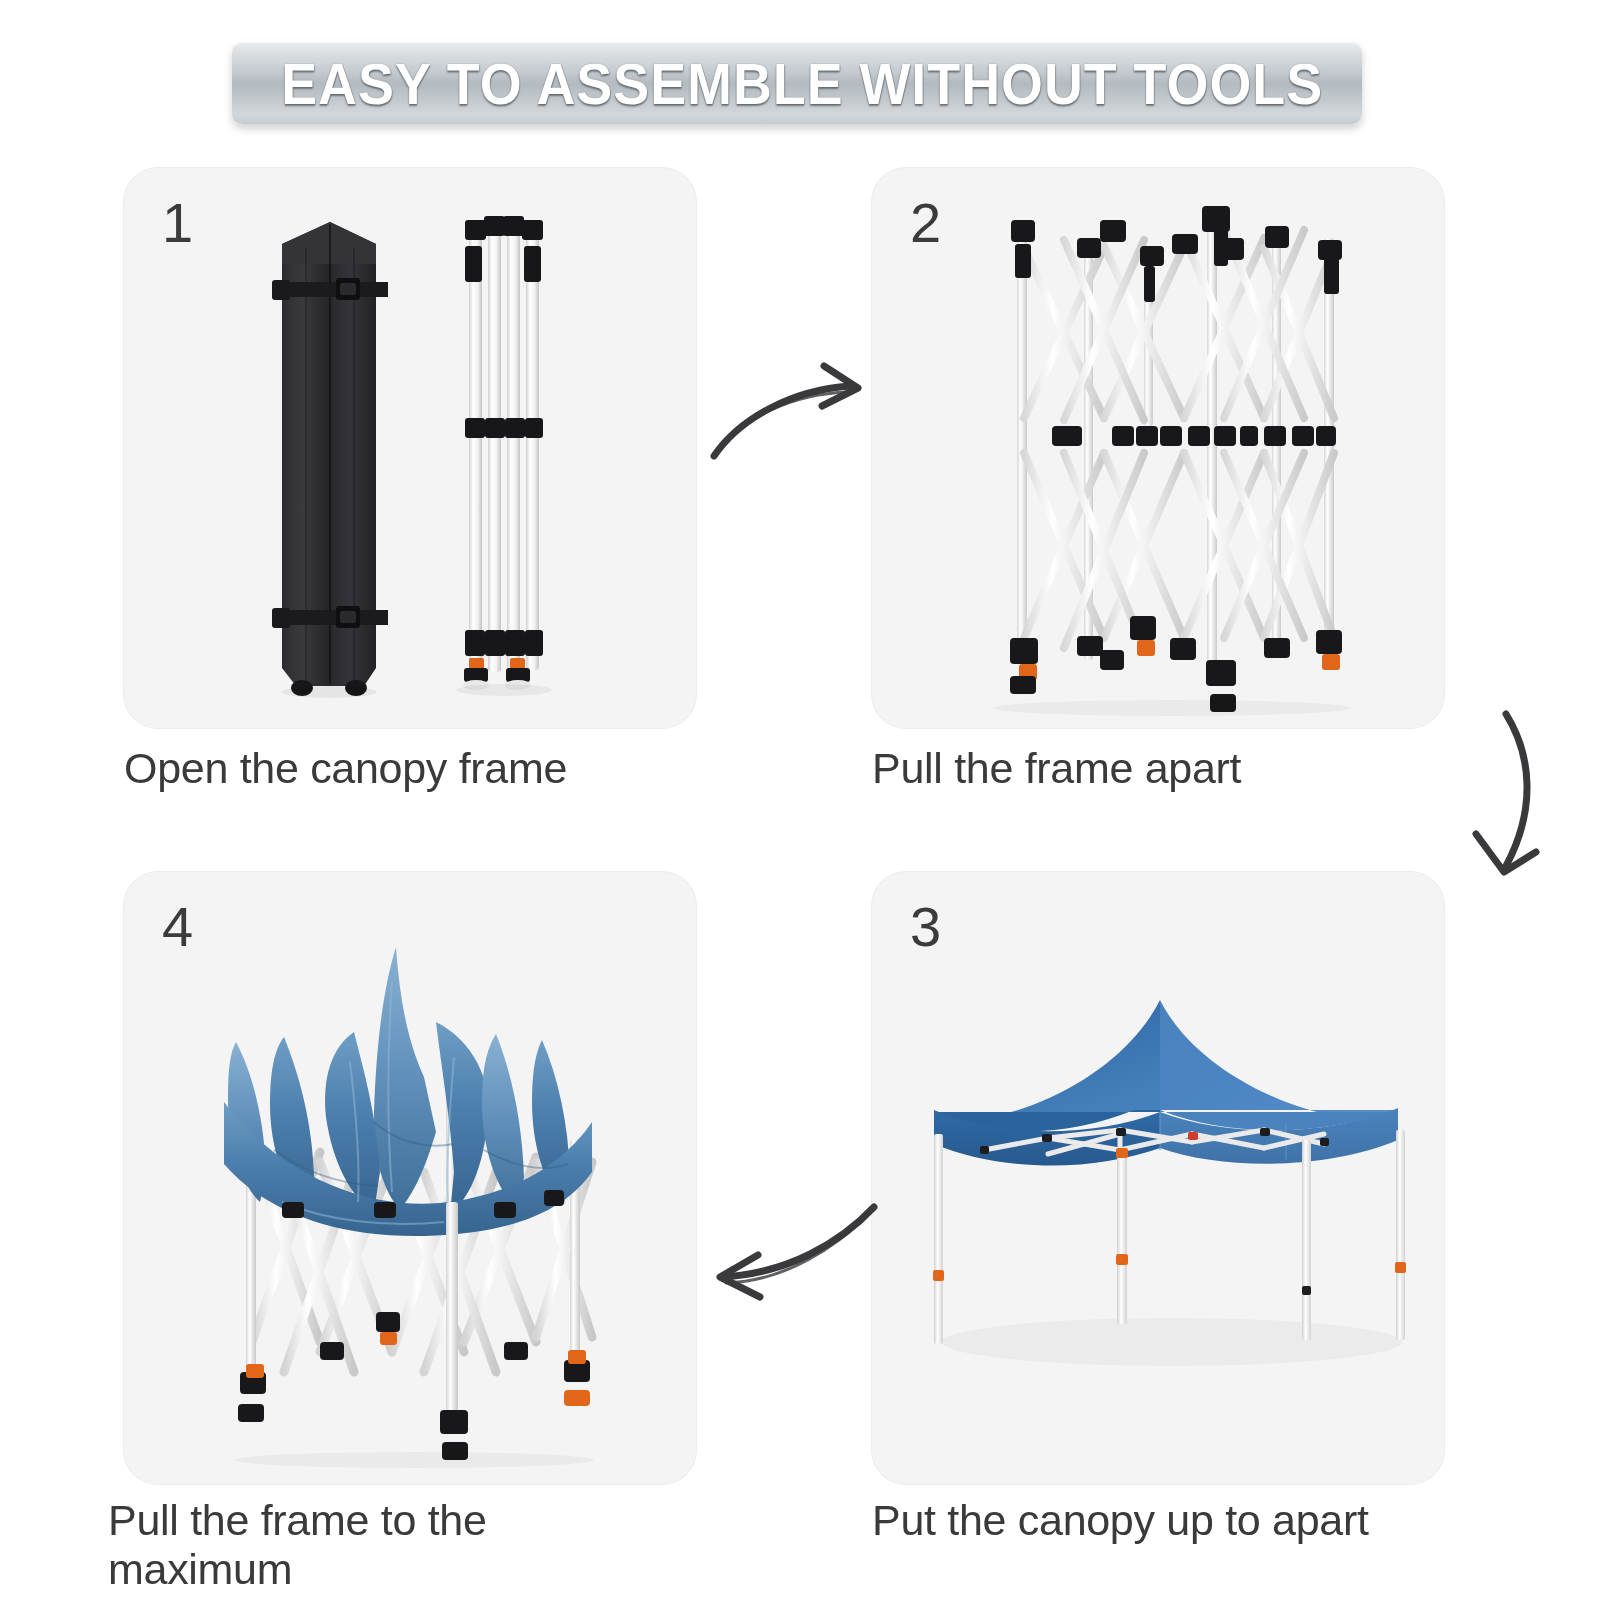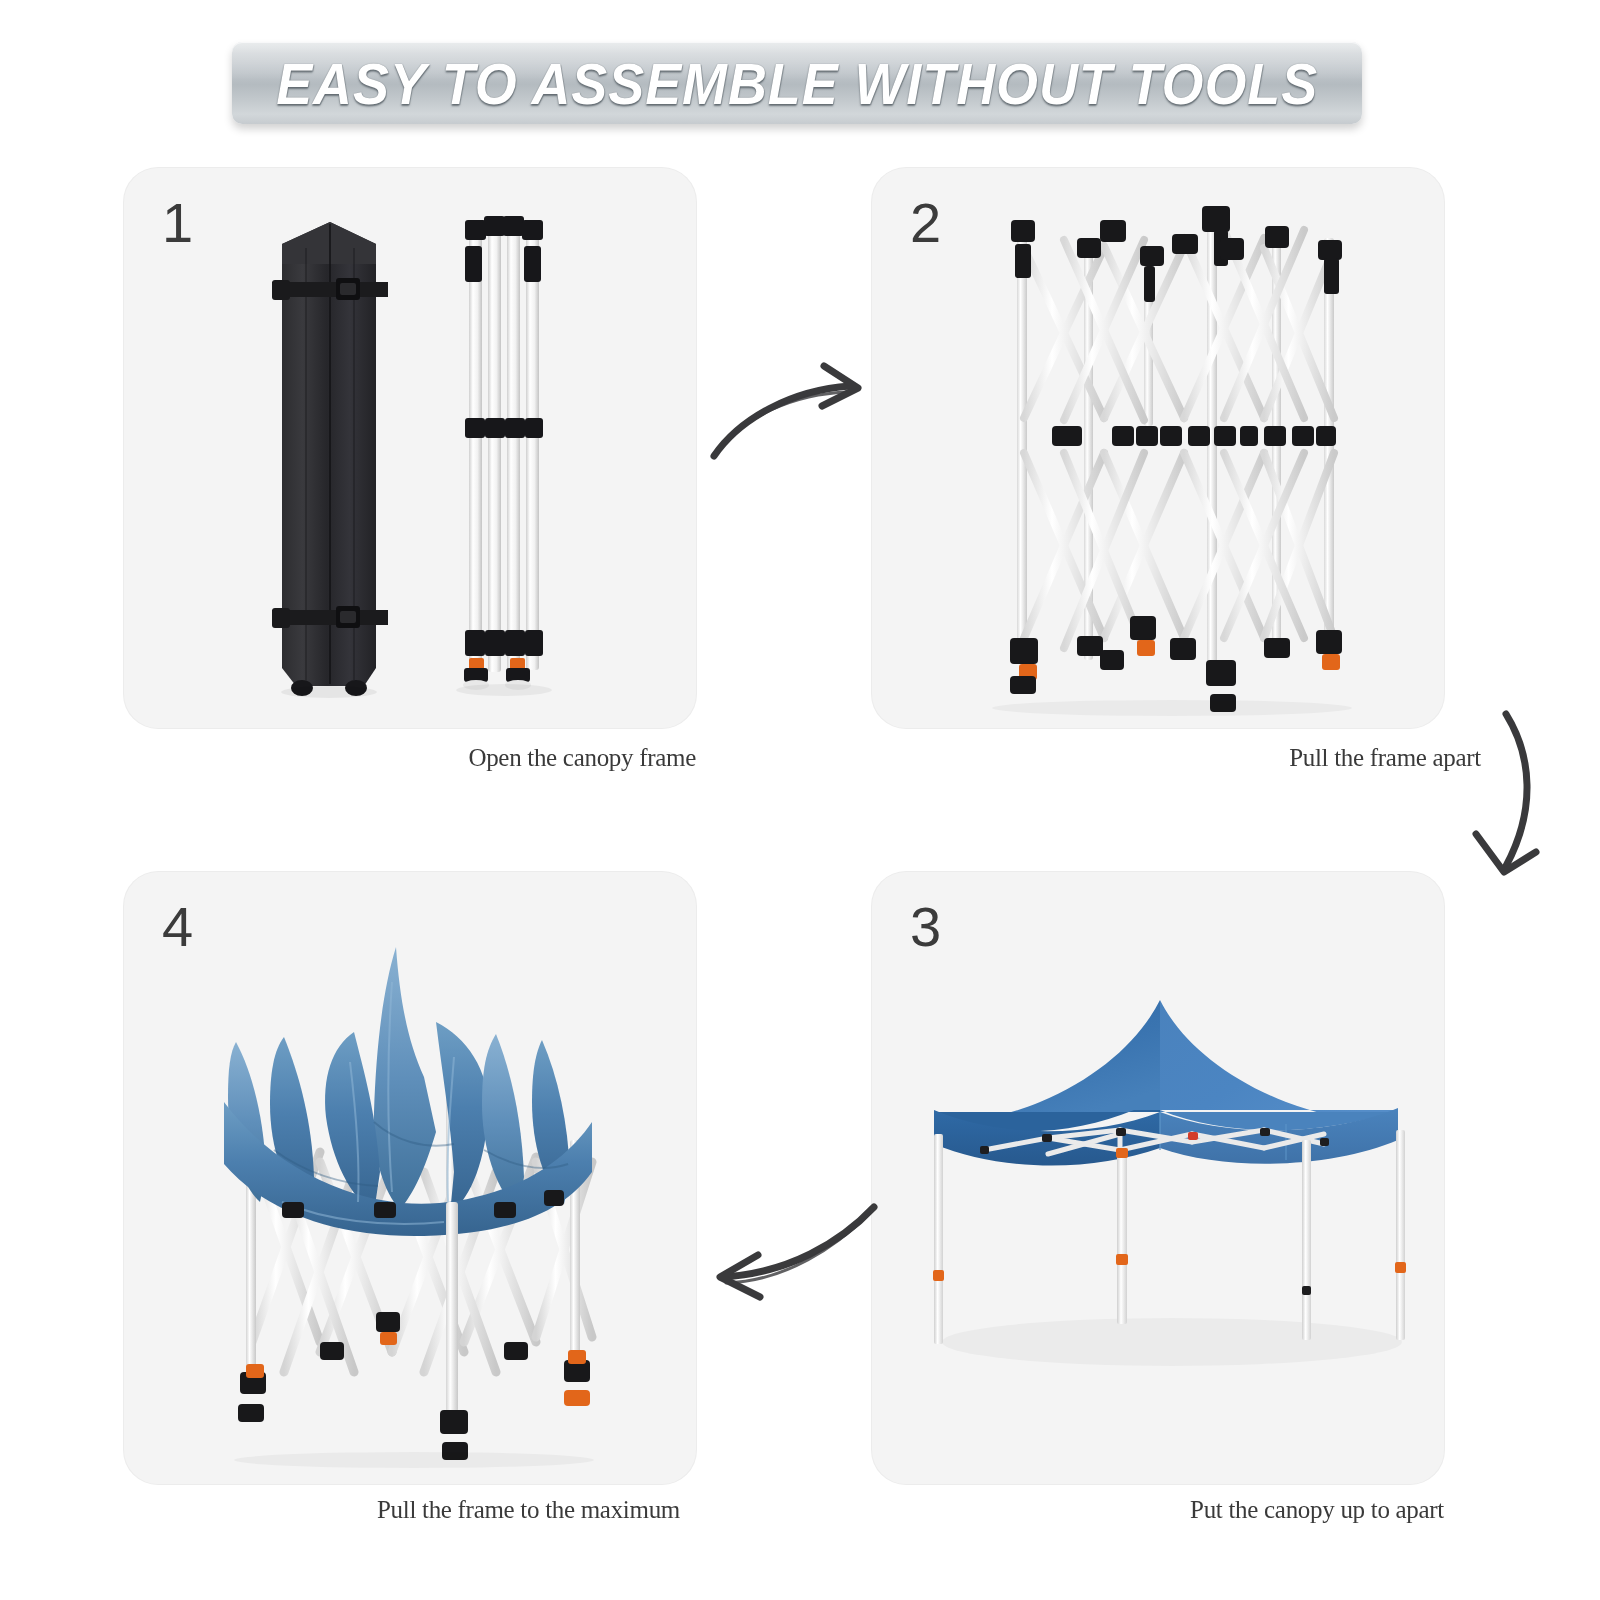--- a/index.html
+++ b/index.html
@@ -31,23 +31,22 @@
         #d9dde0 0%,
         #c9ced2 14%,
         #bec4c9 38%,
         #b4bbc0 52%,
         #c2c8cc 70%,
         #d2d7da 88%,
         #c6cbcf 100%);
     box-shadow: 0 5px 9px rgba(0,0,0,0.18), inset 0 1px 0 rgba(255,255,255,0.65);
     display: flex;
     align-items: center;
-    justify-content: center;
+    justify-content: flex-end;
     overflow: hidden;
-    font-style: italic;
   }
   .banner::after{
     content:"";
     position:absolute; left:0; right:0; top:0; height:46%;
     background:linear-gradient(180deg, rgba(255,255,255,0.45), rgba(255,255,255,0));
     pointer-events:none;
   }
   .banner-text {
     position: relative;
     z-index: 2;
@@ -84,28 +83,28 @@
     font-size: 56px;
     font-weight: normal;
     color: #3b3b3b;
     font-family: "Liberation Sans", sans-serif;
     z-index: 6;
   }
 
   .caption {
     position: absolute;
     width: 572px;
-    text-align: right;
-    font-size: 25px;
+    text-align: left;
+    font-size: 43px;
     color: #3a3a3a;
-    font-family: Liberation Serif, serif;
+    font-family: Liberation Sans, sans-serif;
     letter-spacing: -0.3px;
   }
   .cap-1 { left: 124px; top: 744px; }
-  .cap-2 { left: 909px; top: 744px; }
+  .cap-2 { left: 872px; top: 744px; }
   .cap-4 { left: 108px; top: 1496px; }
   .cap-3 { left: 872px; top: 1496px; }
 
   
   .arrow { position: absolute; }
   .arrow-1 { left: 700px; top: 352px; width: 180px; height: 120px; }
   .arrow-2 { left: 1440px; top: 700px; width: 160px; height: 185px; }
   .arrow-3 { left: 700px; top: 1185px; width: 190px; height: 120px; }
 
   

